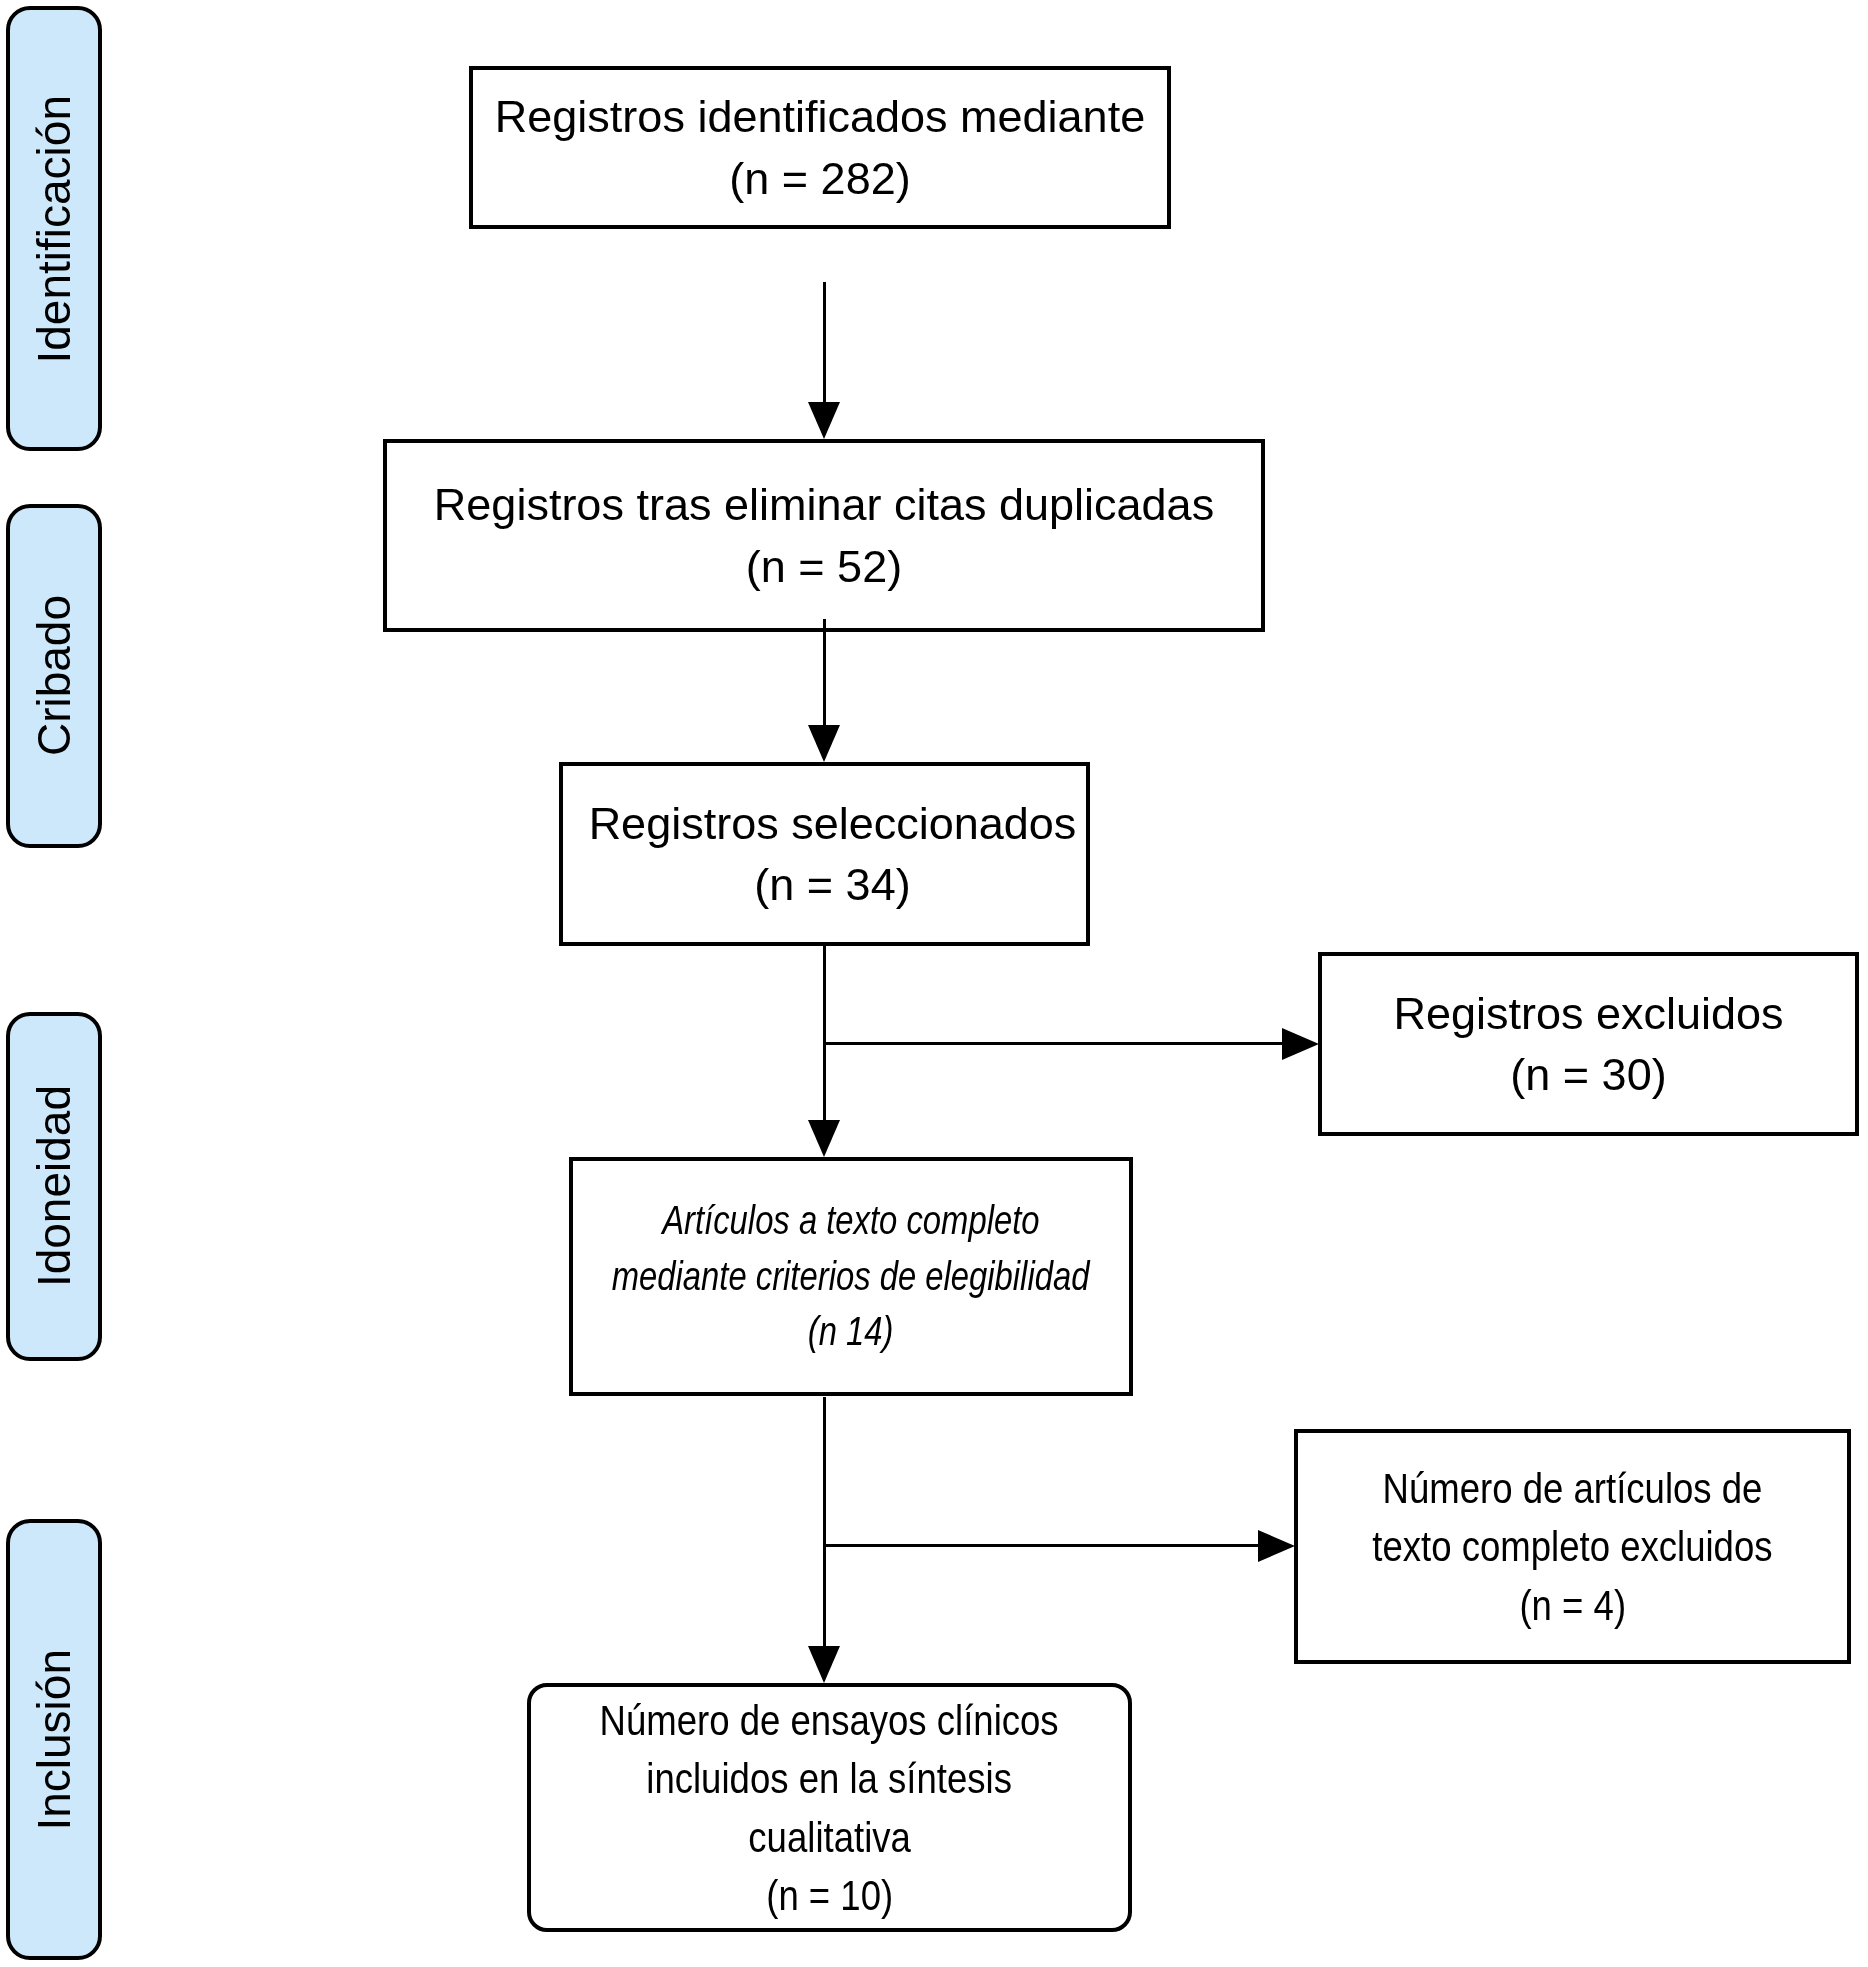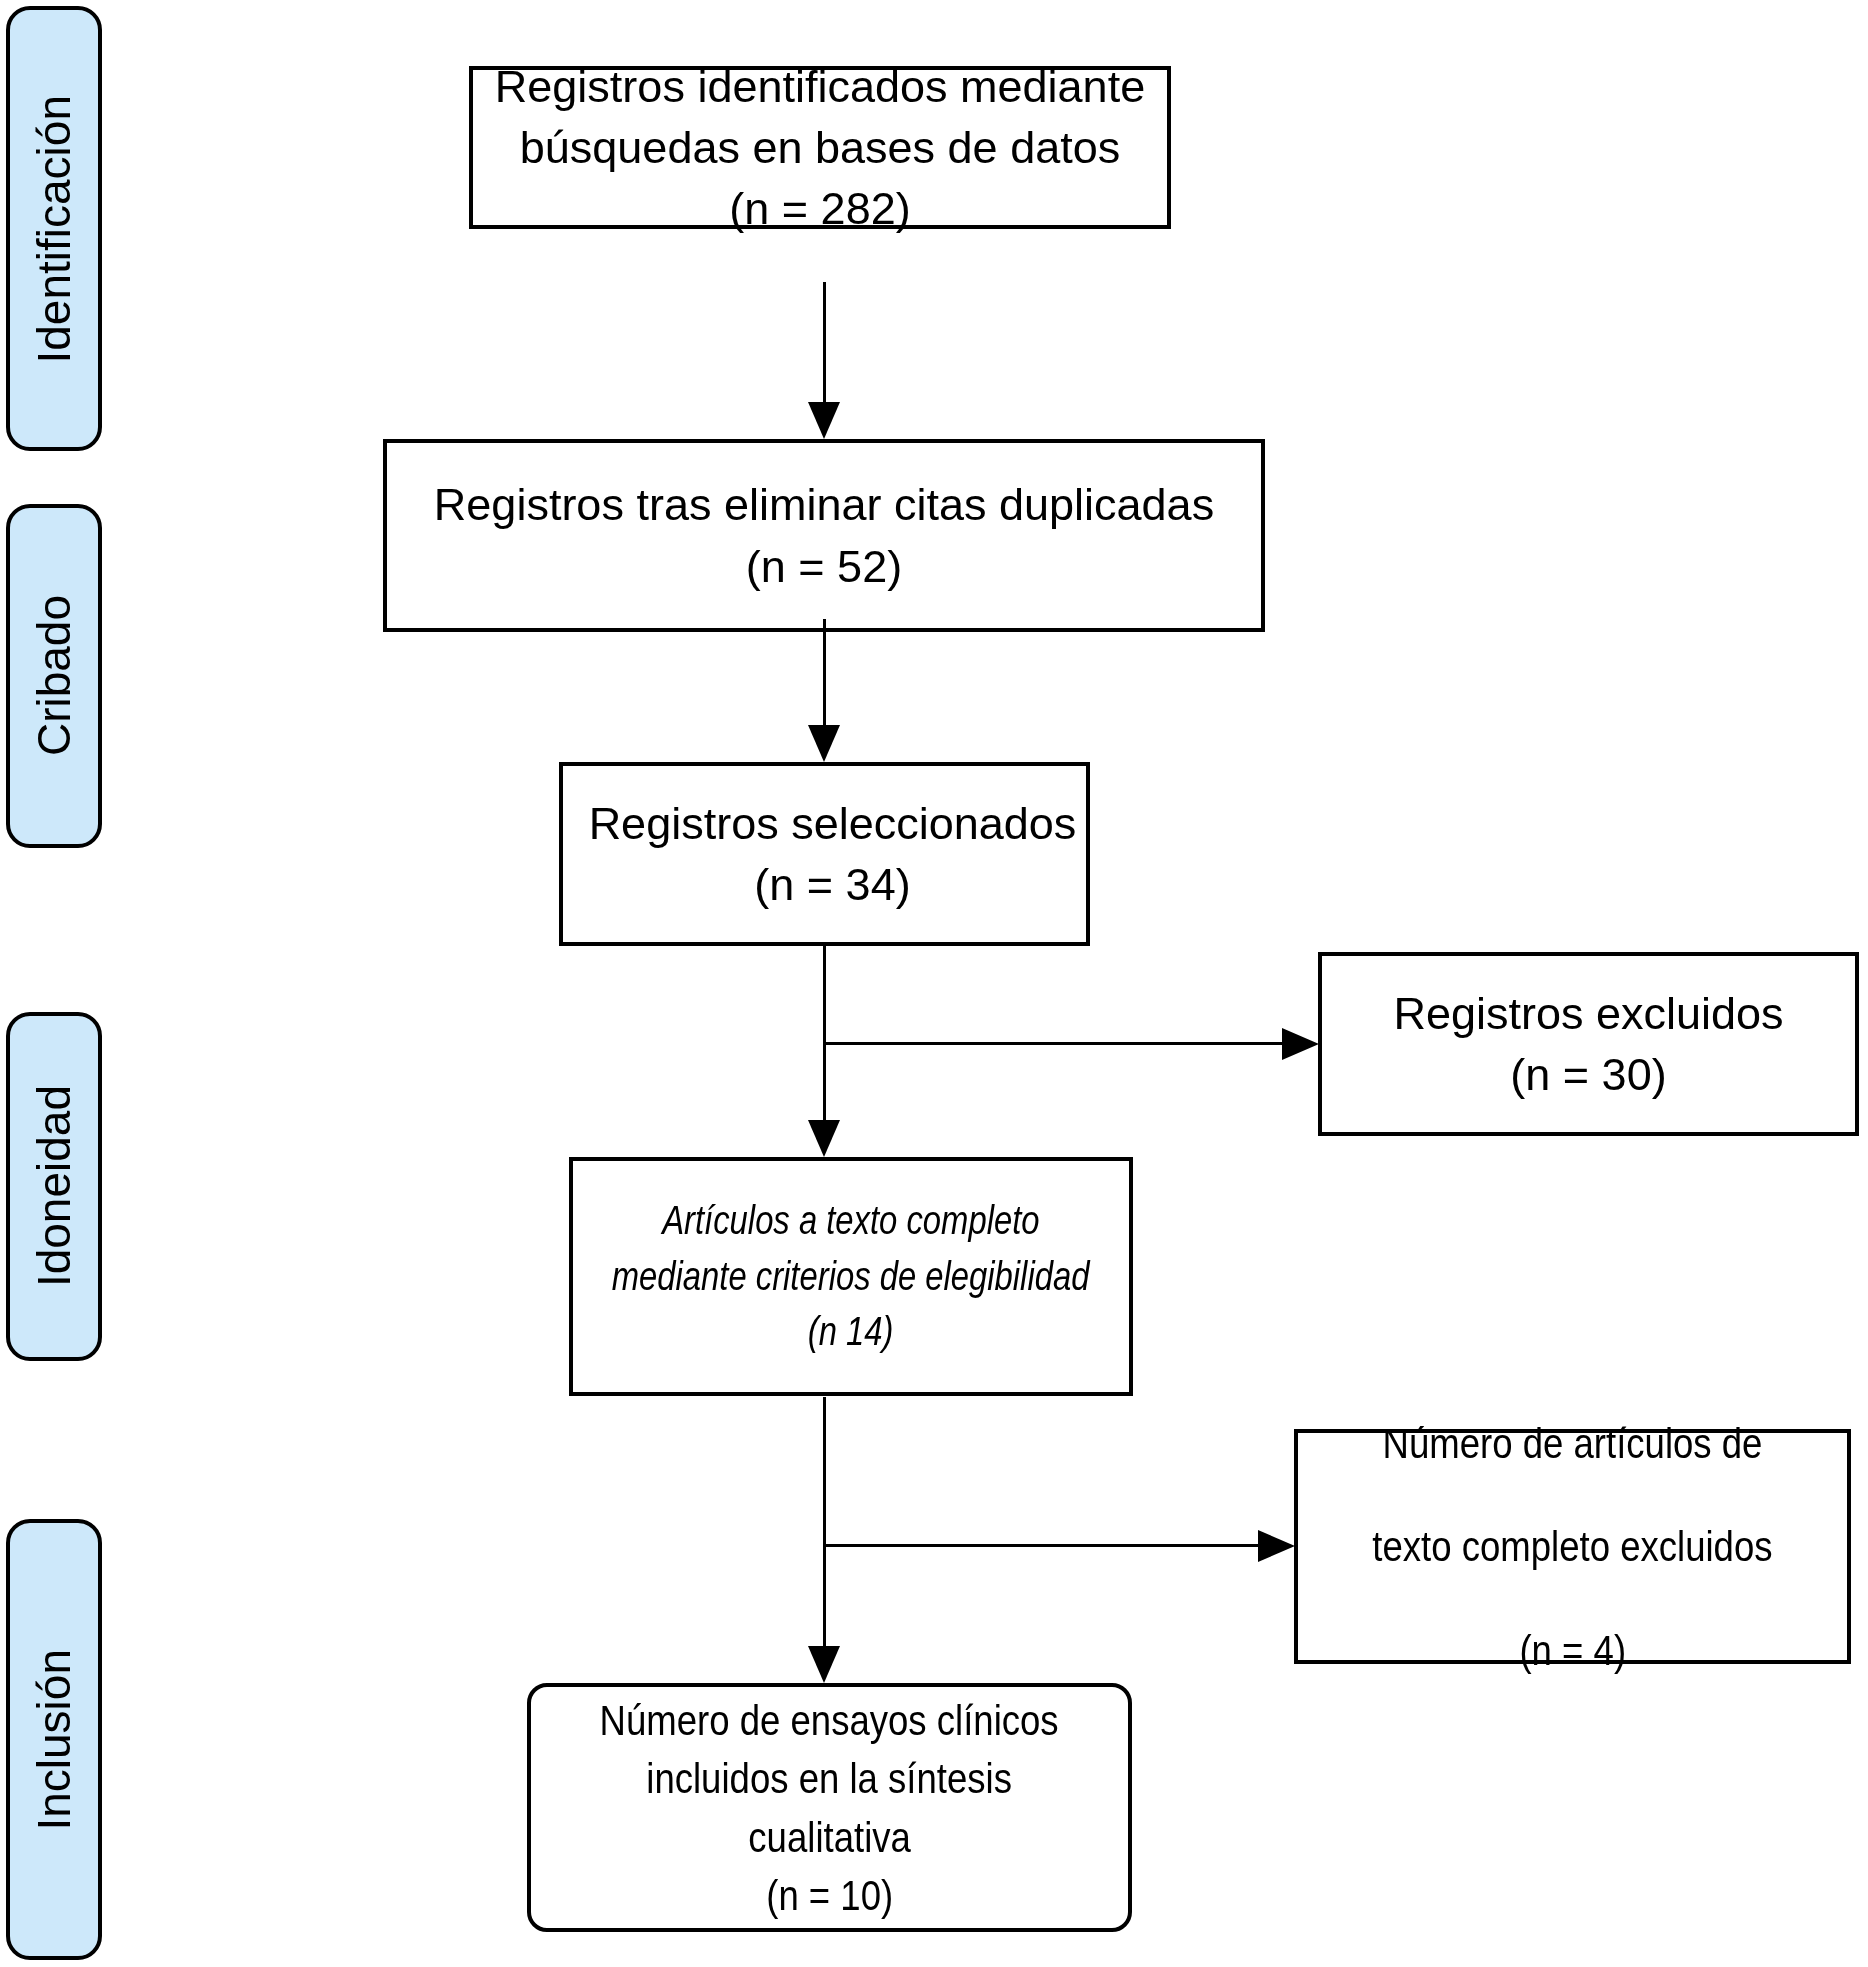--- a/index.html
+++ b/index.html
@@ -108,21 +108,20 @@
   </div>
   <div class="stage" style="top:1012px; height:349px;">
     <span class="stage-label">Idoneidad</span>
   </div>
   <div class="stage" style="top:1519px; height:441px;">
     <span class="stage-label">Inclusión</span>
   </div>
 
   <div class="box" style="left:469px; top:66px; width:702px; height:163px;">
     <div class="box-line">Registros identificados mediante</div>
-    <div class="box-line">búsquedas en bases de datos</div>
     <div class="box-line">(n = 282)</div>
   </div>
 
   <div class="vline" style="left:823px; top:282px; height:128px;"></div>
   <div class="head-down" style="left:808px; top:402px;"></div>
 
   <div class="box" style="left:383px; top:439px; width:882px; height:193px;">
     <div class="box-line">Registros tras eliminar citas duplicadas</div>
     <div class="box-line">(n = 52)</div>
   </div>
@@ -149,21 +148,21 @@
     <div class="box-line">Artículos a texto completo</div>
     <div class="box-line">mediante criterios de elegibilidad</div>
     <div class="box-line">(n 14)</div>
   </div>
 
   <div class="vline" style="left:823px; top:1397px; height:251px;"></div>
   <div class="head-down" style="left:808px; top:1646px;"></div>
   <div class="hline" style="left:824px; top:1544px; width:435px;"></div>
   <div class="head-right" style="left:1258px; top:1530px;"></div>
 
-  <div class="box condensed-wide" style="left:1294px; top:1429px; width:557px; height:235px;gap:45px;">
+  <div class="box condensed-wide" style="left:1294px; top:1429px; width:557px; height:235px;">
     <div class="box-line">Número de artículos de</div>
     <div class="box-line">texto completo excluidos</div>
     <div class="box-line">(n = 4)</div>
   </div>
 
   <div class="box condensed-wide" style="left:527px; top:1683px; width:605px; height:249px;border-radius:20px;">
     <div class="box-line">Número de ensayos clínicos</div>
     <div class="box-line">incluidos en la síntesis</div>
     <div class="box-line">cualitativa</div>
     <div class="box-line">(n = 10)</div>

